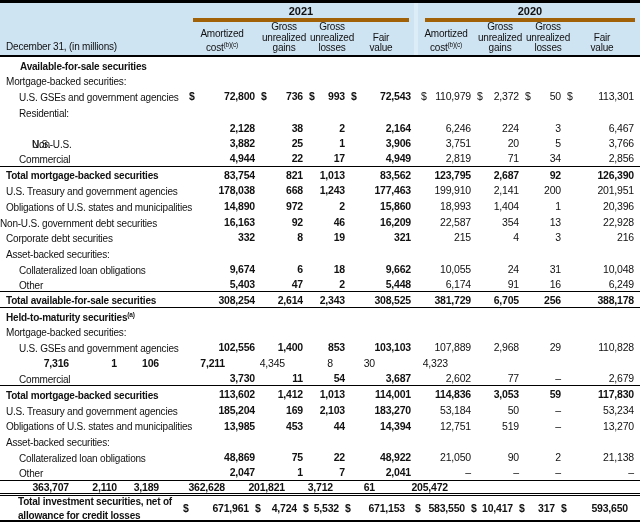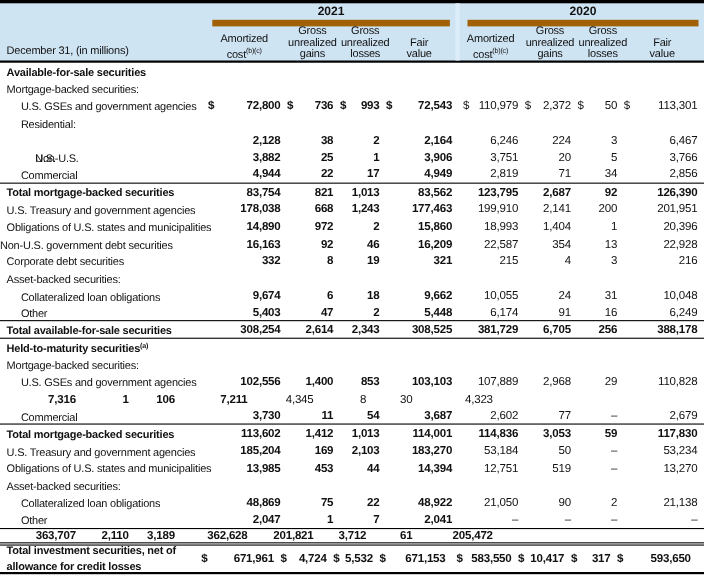--- a/index.html
+++ b/index.html
@@ -25,21 +25,21 @@
     display:flex;align-items:flex-end;
     padding:0 0 3px 6px;box-sizing:border-box;
     font-size:10px;letter-spacing:-0.2px;
   }
   .ygroup{display:flex;flex-direction:column;}
   .g2021{width:228px;}
   .g2020{width:222px;}
   .ygap{width:4px;background:#ddedf8;}
   .ylabel-wrap{
     margin:1px 5px 0 7px;
-    border-bottom:6px solid #a16207;
+    border-bottom:4px solid #a16207;
     text-align:center;
   }
   .ylabel{font-size:11px;font-weight:bold;line-height:14px;}
   .ycols{display:flex;flex:1;align-items:flex-end;padding-bottom:3px;}
   .chead{
     text-align:center;font-size:10px;line-height:10.5px;letter-spacing:-0.2px;
     box-sizing:border-box;
   }
   .chead .inner{display:block;margin:0 auto;}
   .chead sup{font-size:6.5px;vertical-align:super;}
@@ -134,21 +134,21 @@
           </div>
         <div class="chead">
             <span class="inner"><span>Fair value</span></span>
           </div>
       </div>
     </div>
   </div>
 
   <div class="tbody">
     <div class="trow bold">
-      <div class="cell label" style="padding-left: 6px;"><span class="lbl-text">Available-for-sale securities</span><sup class="lbl-sup"></sup></div>
+      <div class="cell label" style="padding-left: 20px;"><span class="lbl-text">Available-for-sale securities</span><sup class="lbl-sup"></sup></div>
       <div class="cell num n1 y2021">
           <span class="dollar"></span>
           <span class="val"></span>
         </div>
       <div class="cell num n2 y2021">
           <span class="dollar"></span>
           <span class="val"></span>
         </div>
       <div class="cell num n3 y2021">
           <span class="dollar"></span>
@@ -1140,21 +1140,21 @@
           <span class="dollar"></span>
           <span class="val">61</span>
         </div>
       <div class="cell num n8">
           <span class="dollar"></span>
           <span class="val">205,472</span>
         </div>
     </div>
 
     <div class="trow bold tall rule-thick">
-      <div class="cell label" style="padding-left: 6px;"><span class="lbl-text">Total investment securities, net of allowance for credit losses</span><sup class="lbl-sup"></sup></div>
+      <div class="cell label" style="padding-left: 18px;"><span class="lbl-text">Total investment securities, net of allowance for credit losses</span><sup class="lbl-sup"></sup></div>
       <div class="cell num n1 y2021">
           <span class="dollar">$</span>
           <span class="val">671,961</span>
         </div>
       <div class="cell num n2 y2021">
           <span class="dollar">$</span>
           <span class="val">4,724</span>
         </div>
       <div class="cell num n3 y2021">
           <span class="dollar">$</span>

